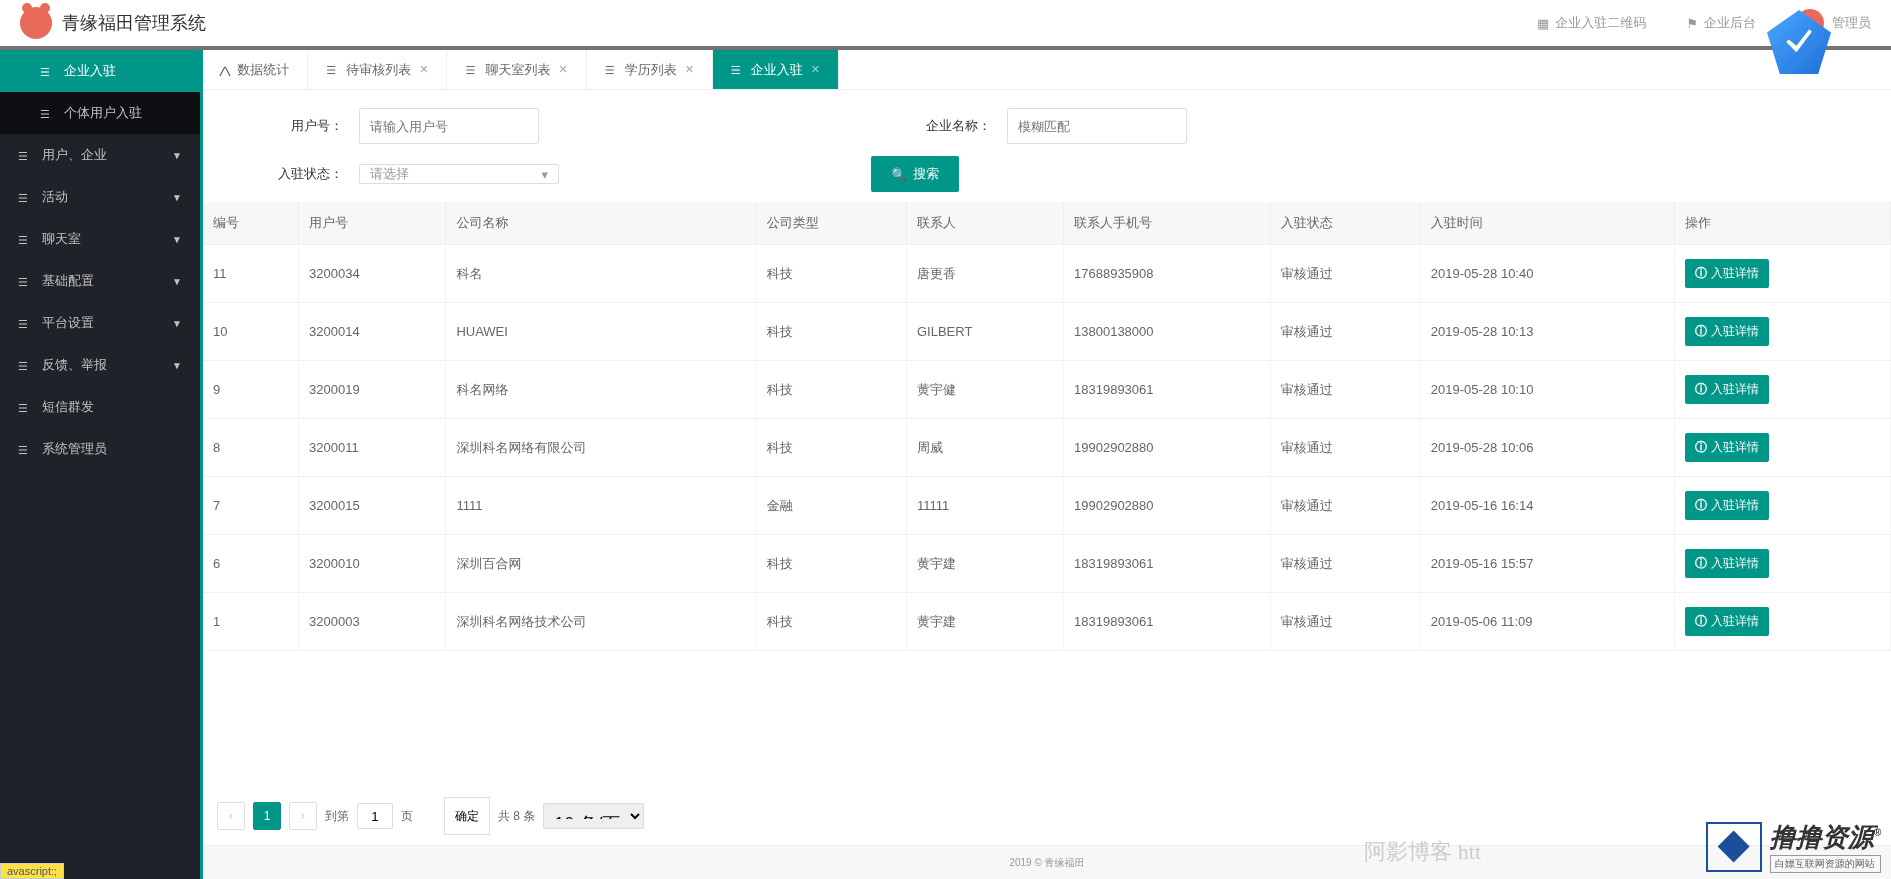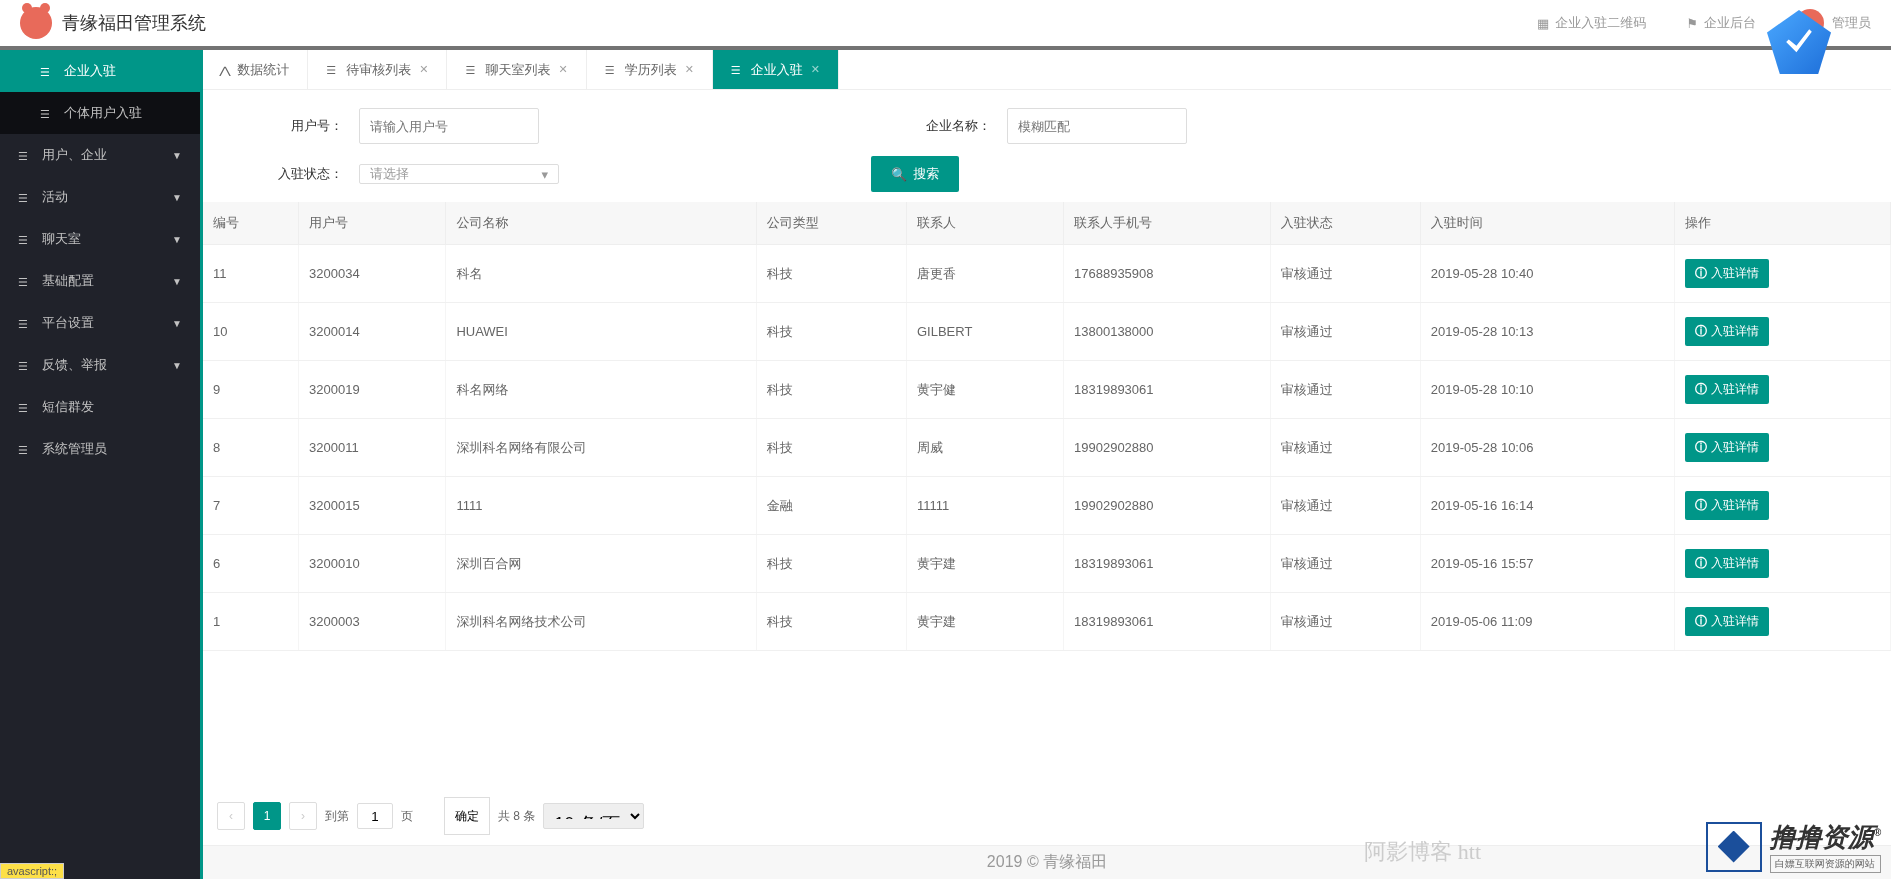--- a/index.html
+++ b/index.html
@@ -65,21 +65,21 @@
 
 .pagination { padding: 10px 14px; display: flex; align-items: center; gap: 8px; font-size: 12px; color: #666; }
 .page-btn { width: 28px; height: 28px; border: 1px solid #ddd; background: #fff; display: flex; align-items: center; justify-content: center; cursor: pointer; border-radius: 2px; }
 .page-btn.active { background: #009688; color: #fff; border-color: #009688; }
 .page-btn.disabled { color: #ccc; cursor: not-allowed; }
 .page-input { width: 36px; height: 26px; border: 1px solid #ddd; text-align: center; border-radius: 2px; }
 .page-confirm { height: 38px; padding: 0 10px; border: 1px solid #ddd; background: #fff; cursor: pointer; border-radius: 0; font-size: 12px; margin-left: 23px; }
 .page-select { height: 26px; border: 1px solid #ddd; padding: 9px 6px; border-radius: 2px; font-size: 18px; }
 
 
-.footer { height: 34px; background: #f7f7f7; border-top: 1px solid #eee; display: flex; align-items: center; justify-content: center; color: #999; font-size: 16px; }
+.footer { height: 34px; background: #f7f7f7; border-top: 1px solid #eee; display: flex; align-items: center; justify-content: center; color: #999; font-size: 10px; }
 
 
 .statusbar { position: absolute; bottom: 0; left: 0; background: #fde047; border: 1px solid #ccc; font-size: 11px; padding: 1px 6px; color: #555; }
 
 
 .watermark1 { position: absolute; right: 410px; bottom: 12px; font-size: 22px; color: #ccc; font-family: serif; pointer-events: none; }
 .watermark2 { position: absolute; right: 10px; bottom: 6px; display: flex; align-items: center; gap: 8px; pointer-events: none; }
 .wm-logo { width: 56px; height: 50px; border: 2px solid #1b4f9b; display: flex; align-items: center; justify-content: center; }
 .wm-logo-inner { width: 32px; height: 32px; background: #1b4f9b; clip-path: polygon(50% 0, 100% 50%, 50% 100%, 0 50%); position: relative; }
 .wm-text { display: flex; flex-direction: column; }

